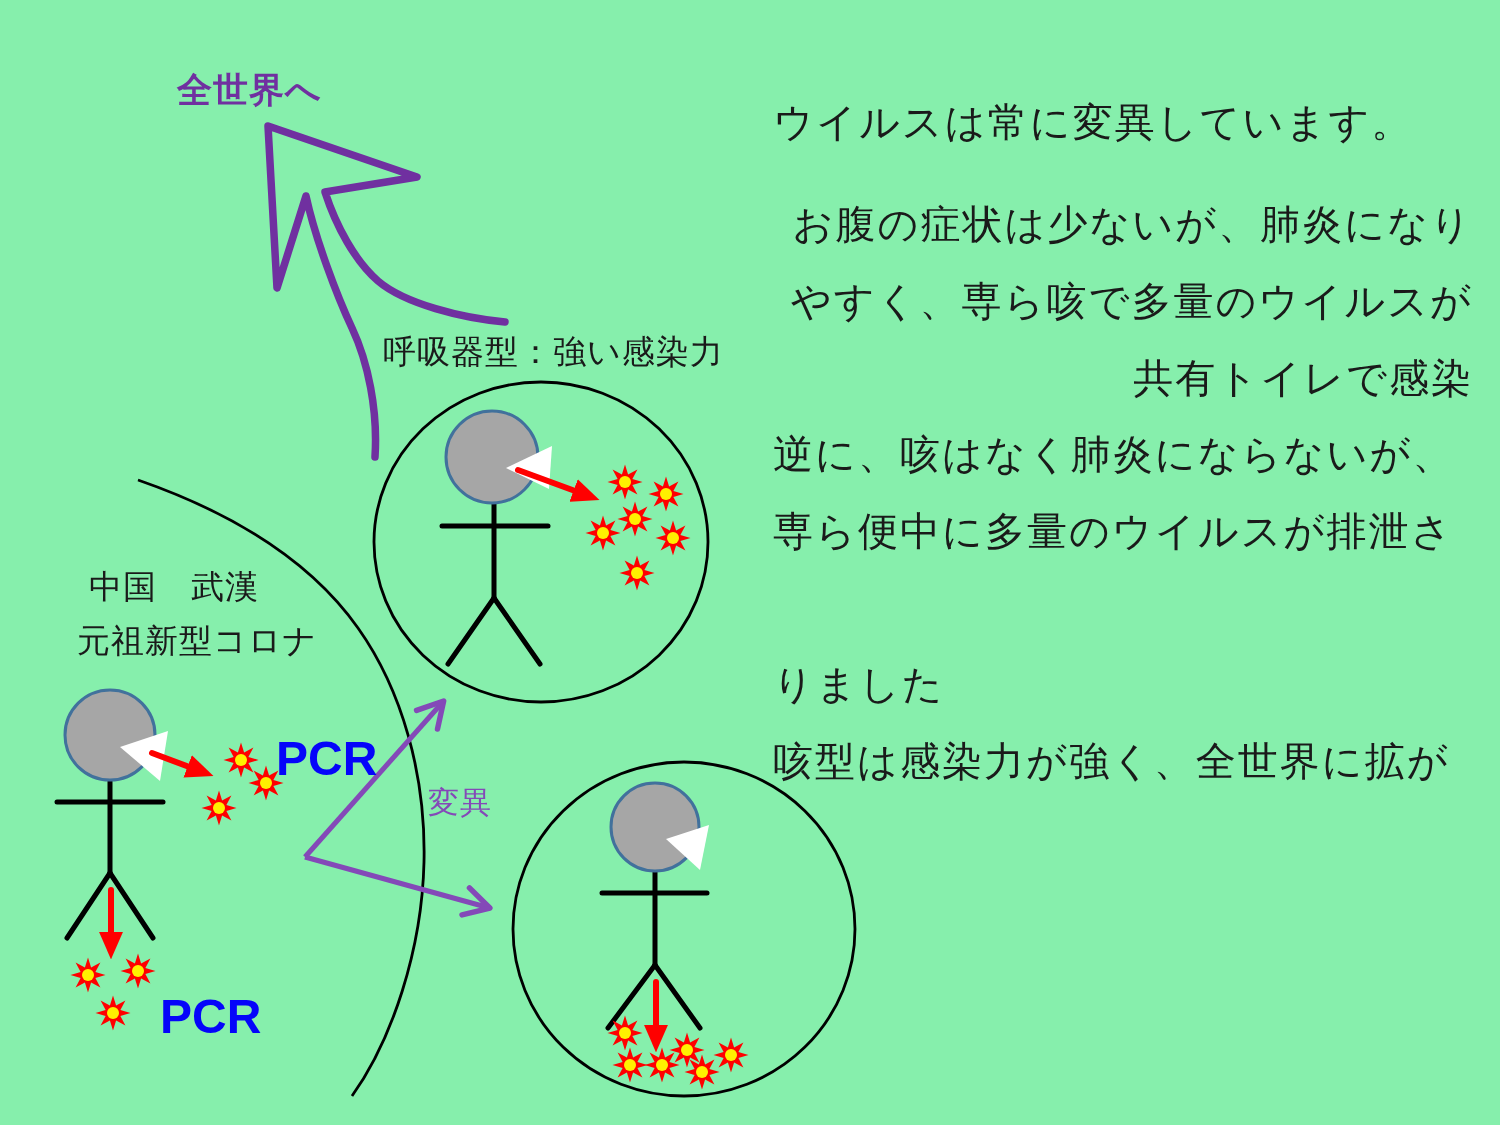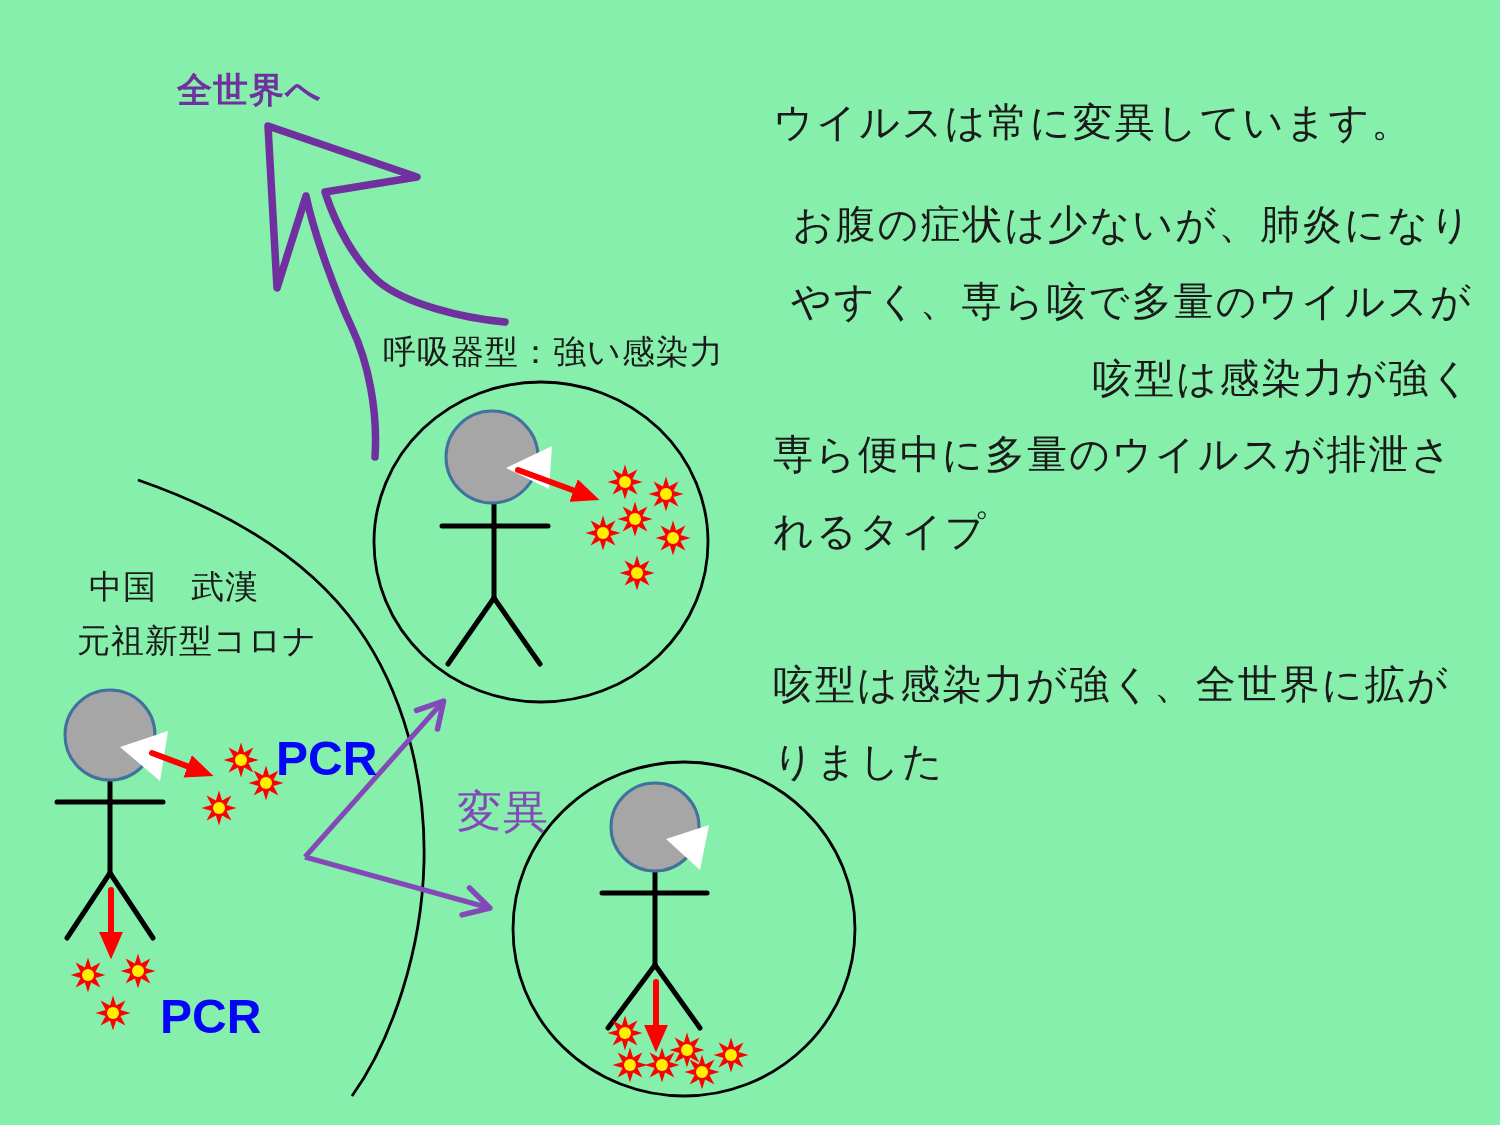--- a/index.html
+++ b/index.html
@@ -13,21 +13,21 @@
   .canvas svg{position:absolute;left:0;top:0;}
   .lbl{
     position:absolute;
     color:#1a1a1a;
     font-size:33px;
     line-height:1.25;
     letter-spacing:1px;
     white-space:nowrap;
   }
   .lbl.purple-bold{color:#7030A0;font-weight:bold;font-size:35px;}
-  .lbl.purple{color:#8449B8;font-size:45px;margin-left:29px;}
+  .lbl.purple{color:#8449B8;font-size:31px;}
   .lbl.pcr{color:#0505FA;font-weight:bold;font-size:48px;letter-spacing:0;}
   .lbl.white-bg{background:#ffffff;padding:2px 4px;}
   .rtext{
     position:absolute;
     left:773px;
     width:700px;
     color:#1a1a1a;
     font-size:40px;
     line-height:77px;
     letter-spacing:2px;
@@ -150,24 +150,24 @@
 
   <div class="lbl purple" style="left:428px;top:784px;">変異</div>
 
 
   <div class="rtext" style="top:84px;">
     <div>ウイルスは常に変異しています。</div>
   </div>
   <div class="rtext" style="top:186px;text-align:right;">
     <div>お腹の症状は少ないが、肺炎になり</div>
     <div>やすく、専ら咳で多量のウイルスが</div>
-    <div>咳型は感染力が強く</div>
+    <div>共有トイレで感染</div>
   </div>
   <div class="rtext" style="top:416px;">
+    <div>逆に、咳はなく肺炎にならないが、</div>
     <div>専ら便中に多量のウイルスが排泄さ</div>
-    <div>れるタイプ</div>
   </div>
   <div class="rtext" style="top:646px;">
+    <div>りました</div>
     <div>咳型は感染力が強く、全世界に拡が</div>
-    <div>りました</div>
   </div>
 
 </div>
 
 </body></html>

